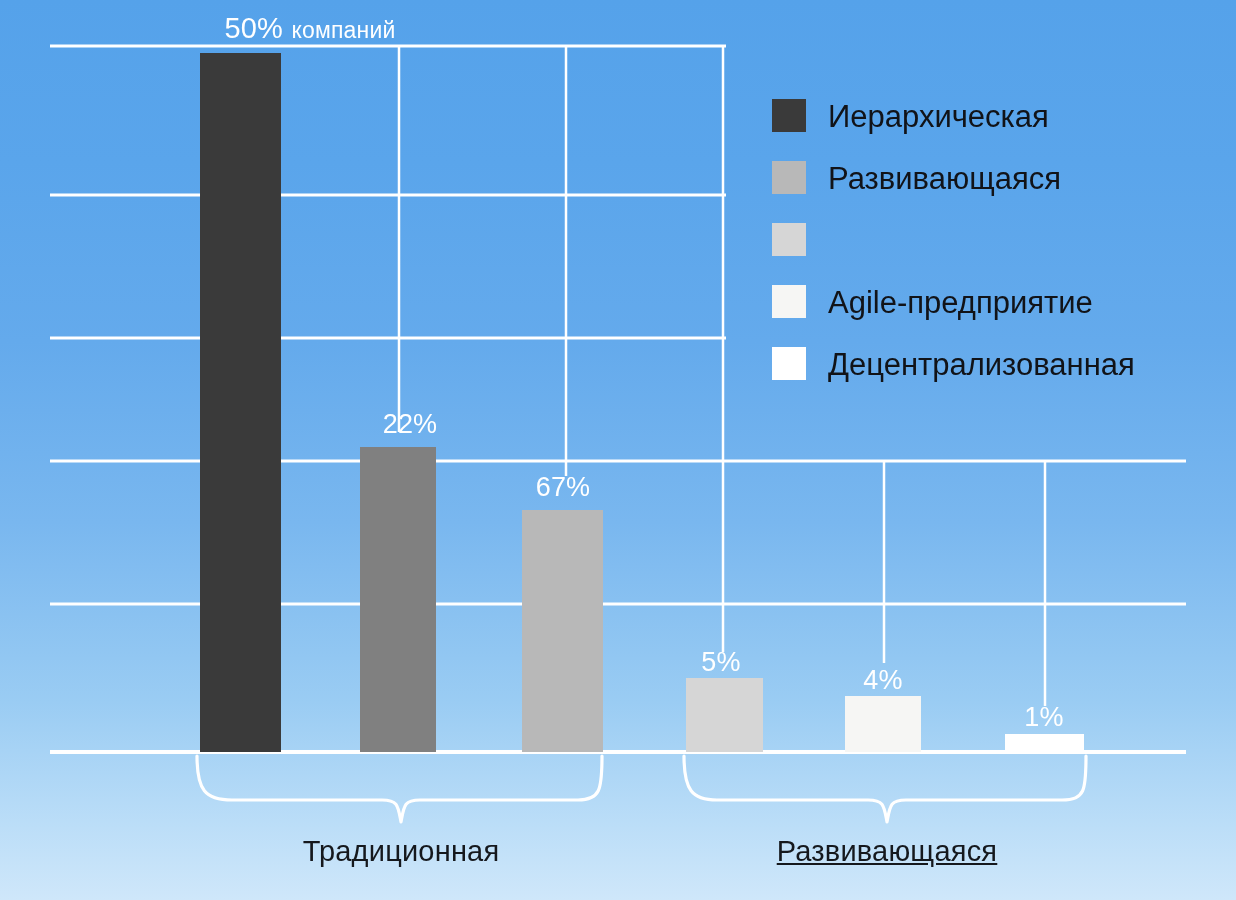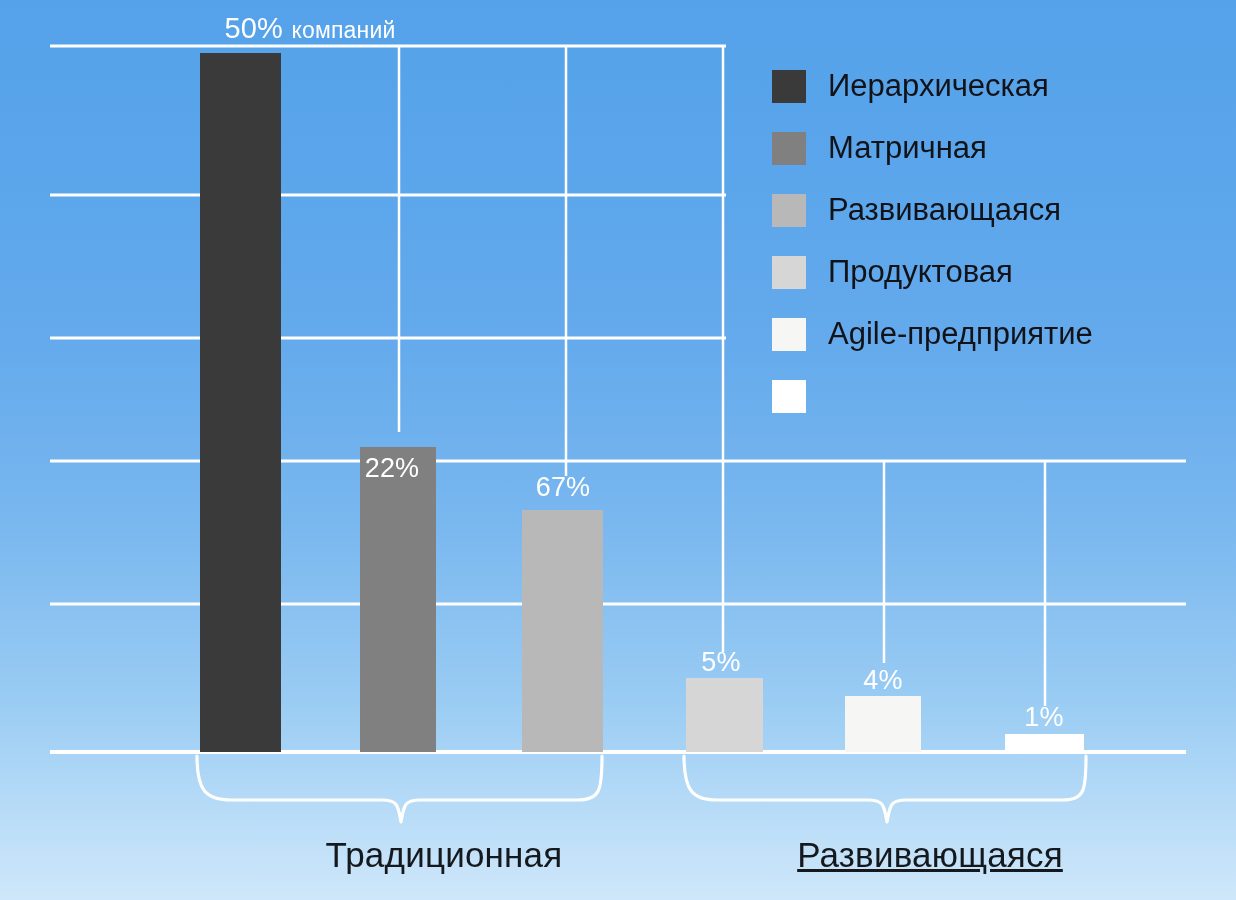--- a/index.html
+++ b/index.html
@@ -74,43 +74,42 @@
     font-size: 23px;
   }
   .legend {
     position: absolute;
     left: 772px;
     top: 70px;
     width: 440px;
   }
   .legend-item {
     display: flex;
-    align-items: flex-start;
+    align-items: flex-end;
     height: 62px;
   }
   .legend-swatch {
     width: 34px;
     height: 33px;
     flex: 0 0 auto;
   }
   .legend-label {
     margin-left: 22px;
     font-size: 31px;
     color: #111318;
     white-space: nowrap;
     line-height: 1;
   }
   .group-label {
     position: absolute;
-    font-size: 35px;
+    font-size: 29px;
     color: #15181d;
     white-space: nowrap;
     transform: translateX(-50%);
     letter-spacing: 0.2px;
-    margin-left: 43px;
   }
 </style>
 </head>
 <body>
 
 <div id="chart-root">
 
   <svg class="svg-layer" viewBox="0 0 1236 900">
 
     <line class="grid-line" x1="50" y1="46" x2="726" y2="46"></line>
@@ -148,48 +147,44 @@
   <svg class="svg-layer" viewBox="0 0 1236 900">
     <rect class="bar-rect" x="200" y="53" width="81" height="699" fill="#3a3a3a"></rect>
     <rect class="bar-rect" x="360" y="447" width="76" height="305" fill="#808080"></rect>
     <rect class="bar-rect" x="522" y="510" width="81" height="242" fill="#b8b8b8"></rect>
     <rect class="bar-rect" x="686" y="678" width="77" height="74" fill="#d6d6d6"></rect>
     <rect class="bar-rect" x="845" y="696" width="76" height="56" fill="#f6f6f4"></rect>
     <rect class="bar-rect" x="1005" y="734" width="79" height="18" fill="#ffffff"></rect>
   </svg>
 
   <div class="bar-label first" style="left:310px; top:12px;"><span>50%</span> <span class="suffix">компаний</span></div>
-  <div class="bar-label" style="left:392px; top:409px;margin-top:44px;">22%</div>
+  <div class="bar-label" style="left:410px; top:409px;">22%</div>
   <div class="bar-label" style="left:563px; top:472px;">67%</div>
   <div class="bar-label" style="left:721px; top:647px;">5%</div>
   <div class="bar-label" style="left:883px; top:665px;">4%</div>
   <div class="bar-label" style="left:1044px; top:702px;">1%</div>
 
   <div class="legend">
     <div class="legend-item">
       <span class="legend-swatch" style="background-color: rgb(58, 58, 58);"></span>
       <span class="legend-label">Иерархическая</span>
     </div>
     <div class="legend-item">
-      <span class="legend-swatch" style="background-color: rgb(128, 128, 128);"></span>
-      <span class="legend-label">Матричная</span>
-    </div>
-    <div class="legend-item">
       <span class="legend-swatch" style="background-color: rgb(184, 184, 184);"></span>
       <span class="legend-label">Развивающаяся</span>
     </div>
     <div class="legend-item">
       <span class="legend-swatch" style="background-color: rgb(214, 214, 214);"></span>
-      <span class="legend-label">Продуктовая</span>
     </div>
     <div class="legend-item">
       <span class="legend-swatch" style="background-color: rgb(246, 246, 244);"></span>
       <span class="legend-label">Agile-предприятие</span>
     </div>
     <div class="legend-item">
       <span class="legend-swatch" style="background-color: rgb(255, 255, 255);"></span>
+      <span class="legend-label">Децентрализованная</span>
     </div>
   </div>
 
   <div class="group-label" style="left:401px; top:835px;">Традиционная</div>
   <div class="group-label" style="left:887px; top:835px;text-decoration:underline;">Развивающаяся</div>
 
 </div>
 
 </body></html>

